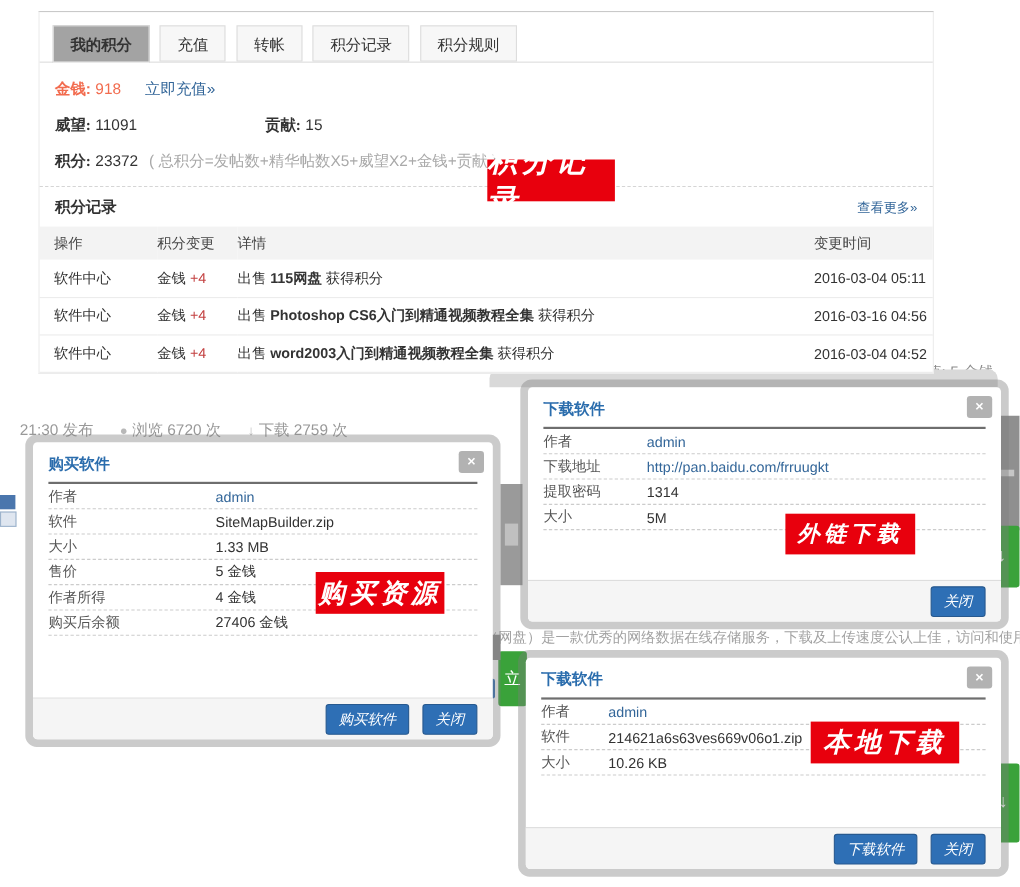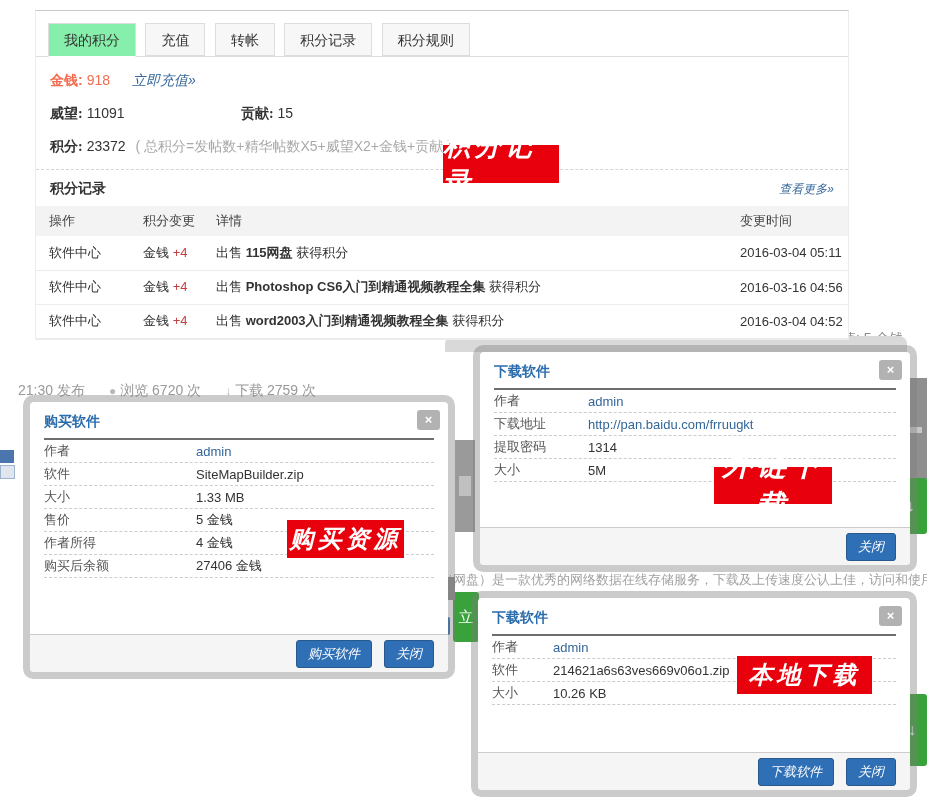--- a/index.html
+++ b/index.html
@@ -14,25 +14,25 @@
     position: absolute; left: 35px; top: 10px; width: 814px;
     background: #fff; border: 1px solid #ececec; border-top: 1px solid #c9c9c9;
     z-index: 2;
   }
   .tabbar { margin-top: 12px; border-bottom: 1px solid #ddd; padding-left: 12px; height: 34px; }
   .tab {
     display: inline-block; height: 33px; line-height: 33px; padding: 0 15px;
     border: 1px solid #ddd; background: #f7f7f7; margin-right: 5px;
     font-size: 14px; color: #333; vertical-align: bottom; cursor: pointer;
   }
-  .tab.active { background: #86efac; border-bottom-color: #fff; font-weight: normal; margin-bottom: -1px; height: 34px; }
+  .tab.active { background: #a3a3a3; border-bottom-color: #fff; font-weight: bold; margin-bottom: -1px; height: 34px; }
   .info-line { margin: 15px 14px 0; font-size: 14px; }
   .money-lab { color: #f26c4f; font-weight: bold; }
   .money-val { color: #f26c4f; margin-left: 4px; }
-  .link { color: #336699; text-decoration: none; cursor: pointer; font-style: italic; }
+  .link { color: #336699; text-decoration: none; cursor: pointer; }
   .recharge { margin-left: 18px; }
   .grp { display: inline-block; min-width: 187px; }
   .b-lab { font-weight: bold; color: #333; margin-right: 4px; font-family: Liberation Serif, serif; }
   .formula { color: #a9a9a9; margin-left: 6px; }
   .dashed { border-top: 1px dashed #d5d5d5; margin-top: 13px; }
   .sec-row { display: flex; justify-content: space-between; align-items: center; margin: 10px 14px 8px; }
   .sec-title { font-size: 14px; font-weight: bold; color: #333; }
   .more { font-size: 12px; }
   table.log { width: 100%; border-collapse: collapse; font-size: 13px; color: #333; }
   table.log thead td { background: #f3f3f3; height: 30px; color: #444; }
@@ -269,14 +269,14 @@
       <span class="val">10.26 KB</span>
     </div>
   <div class="dlg-foot">
     <span class="btn">下载软件</span>
     <span class="btn">关闭</span>
   </div>
 </div>
 
 <div class="stamp" style="left:443px; top:145px; width:116px; height:38px; font-size:27px;">积分记录</div>
 <div class="stamp" style="left:287px; top:520px; width:117px; height:38px; font-size:24px;">购买资源</div>
-<div class="stamp" style="left:714px; top:467px; width:118px; height:37px; font-size:30px;text-align:center;">外链下载</div>
+<div class="stamp" style="left:714px; top:467px; width:118px; height:37px; font-size:20px;">外链下载</div>
 <div class="stamp" style="left:737px; top:656px; width:135px; height:38px; font-size:24px;">本地下载</div>
 
 </body></html>

